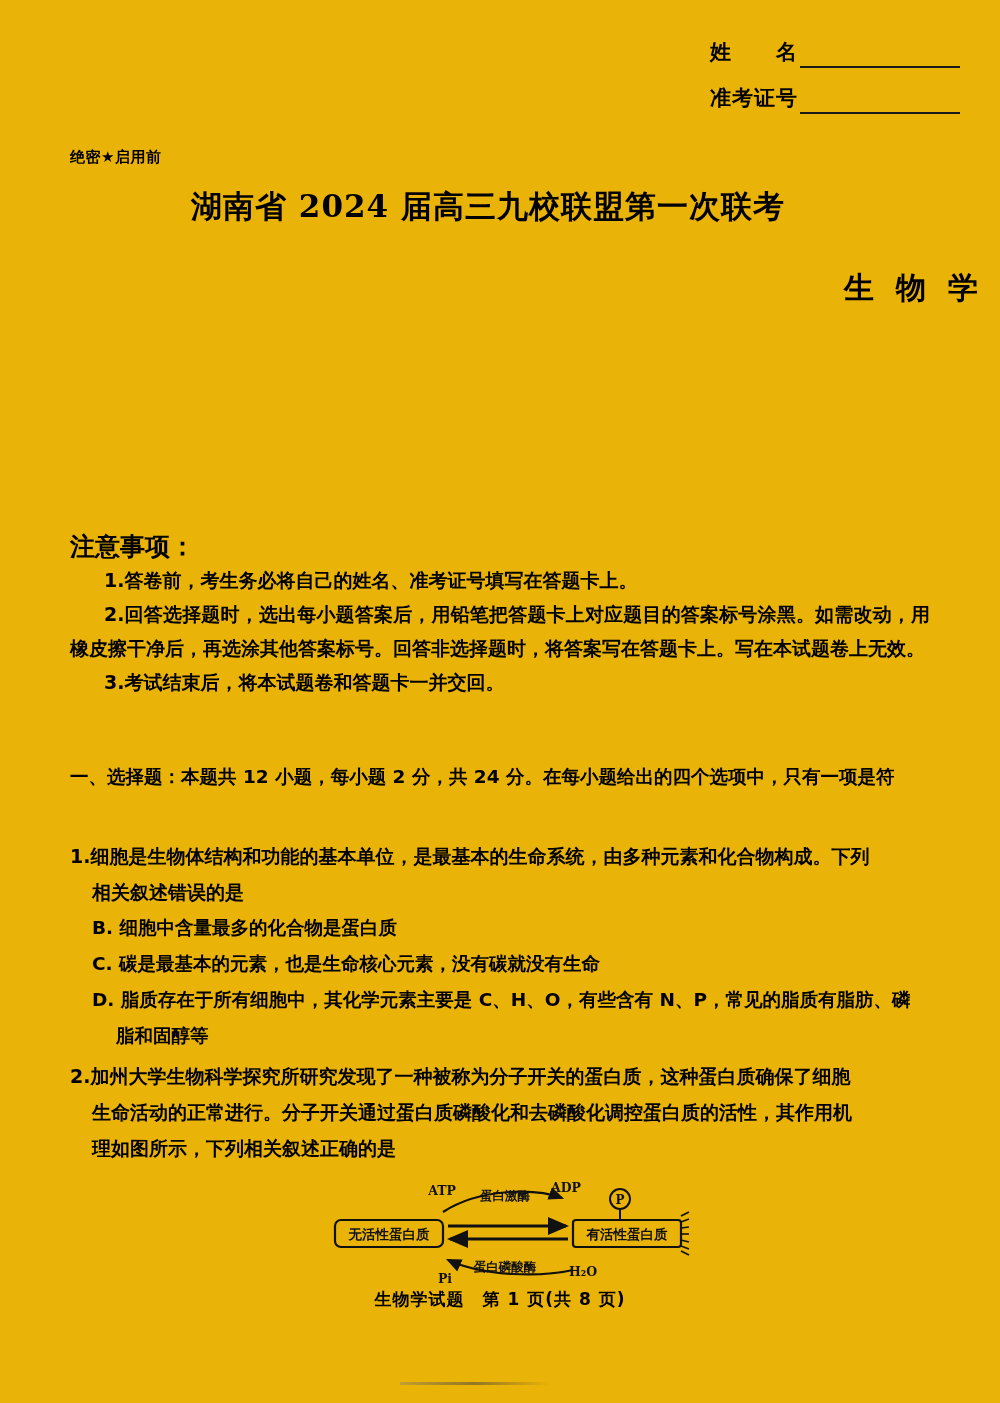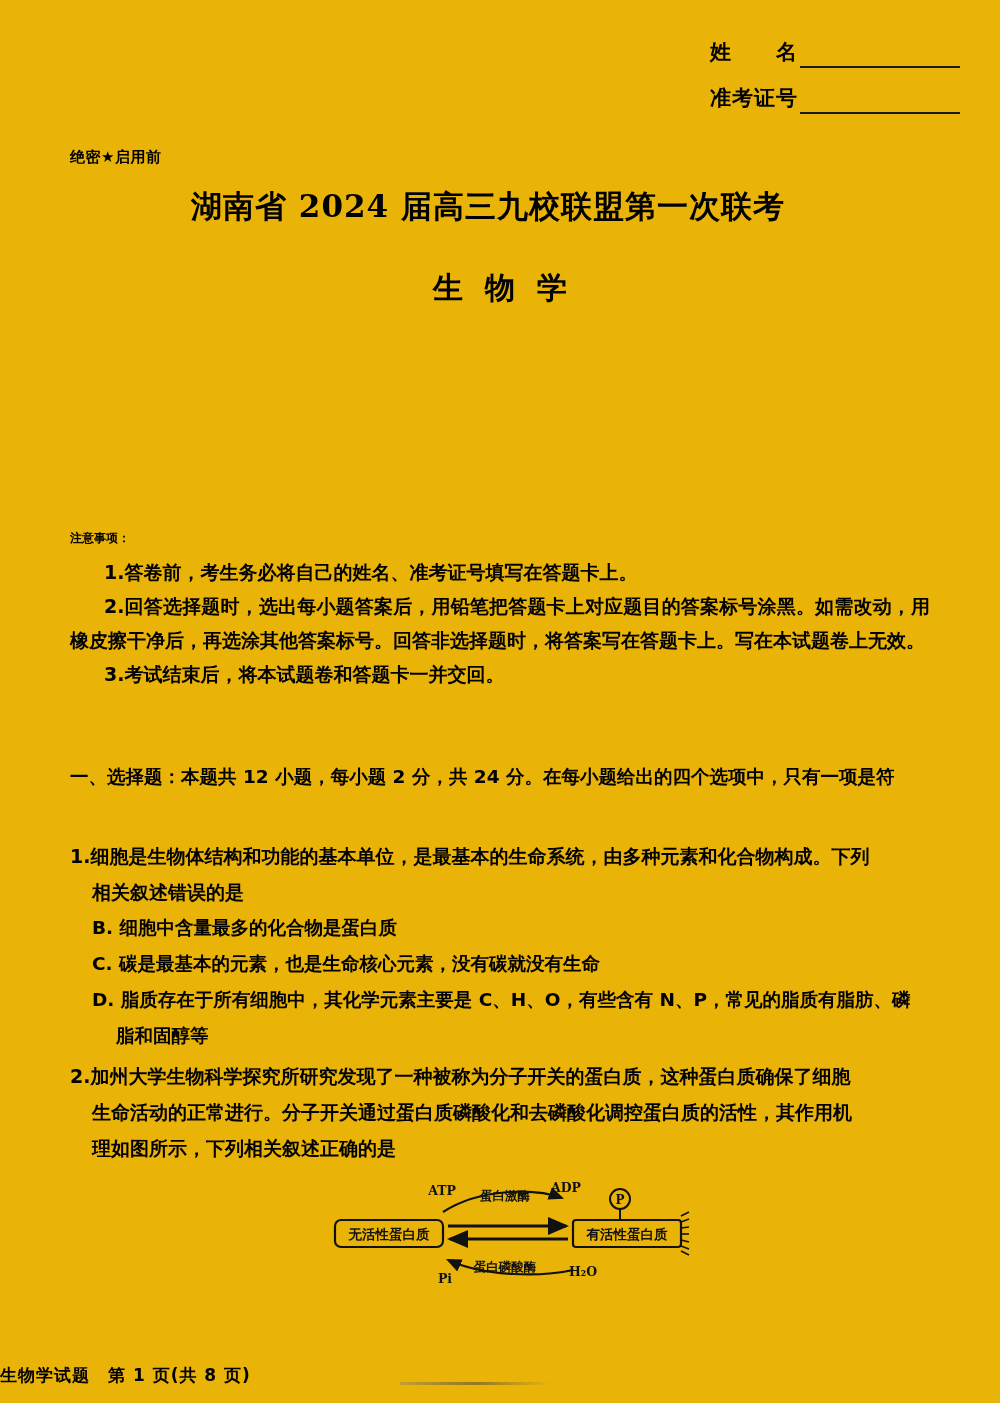--- a/index.html
+++ b/index.html
@@ -72,40 +72,39 @@
     font-family: "DejaVu Serif", "Liberation Serif", serif;
     font-weight: 700;
     font-size: 31px;
     letter-spacing: 1px;
   }
   .subject-title {
     position: absolute;
     top: 268px;
     left: 0;
     width: 1000px;
-    text-align: center;
+    text-align: right;
     font-family: "DejaVu Sans", "Liberation Sans", sans-serif;
     font-weight: 700;
     font-size: 30px;
     letter-spacing: 22px;
     text-indent: 22px;
   }
 
   
   .notes {
     position: absolute;
     left: 70px;
     top: 530px;
     width: 860px;
   }
   .notes-title {
     font-family: "DejaVu Sans", "Liberation Sans", sans-serif;
     font-weight: 700;
-    font-size: 12px;
-    margin-bottom: 8px;
+    font-size: 25px;
   }
   .note-item {
     font-family: "DejaVu Sans", "Liberation Sans", sans-serif;
     font-size: 19px;
     line-height: 34px;
     text-indent: 34px;
     text-align: justify;
     font-weight: 700;
   }
 
@@ -155,23 +154,24 @@
     left: 330px;
     top: 1182px;
     width: 360px;
     height: 108px;
   }
   .figure svg { display: block; }
 
   
   .footer {
     position: absolute;
-    top: 1364px;
+    top: 1288px;
     left: 0;
     width: 1000px;
+    text-align: center;
     font-family: "DejaVu Sans", "Liberation Sans", sans-serif;
     font-weight: 700;
     font-size: 17px;
     letter-spacing: 1px;
   }
   .scan-artifact {
     position: absolute;
     left: 400px;
     top: 1382px;
     width: 150px;

